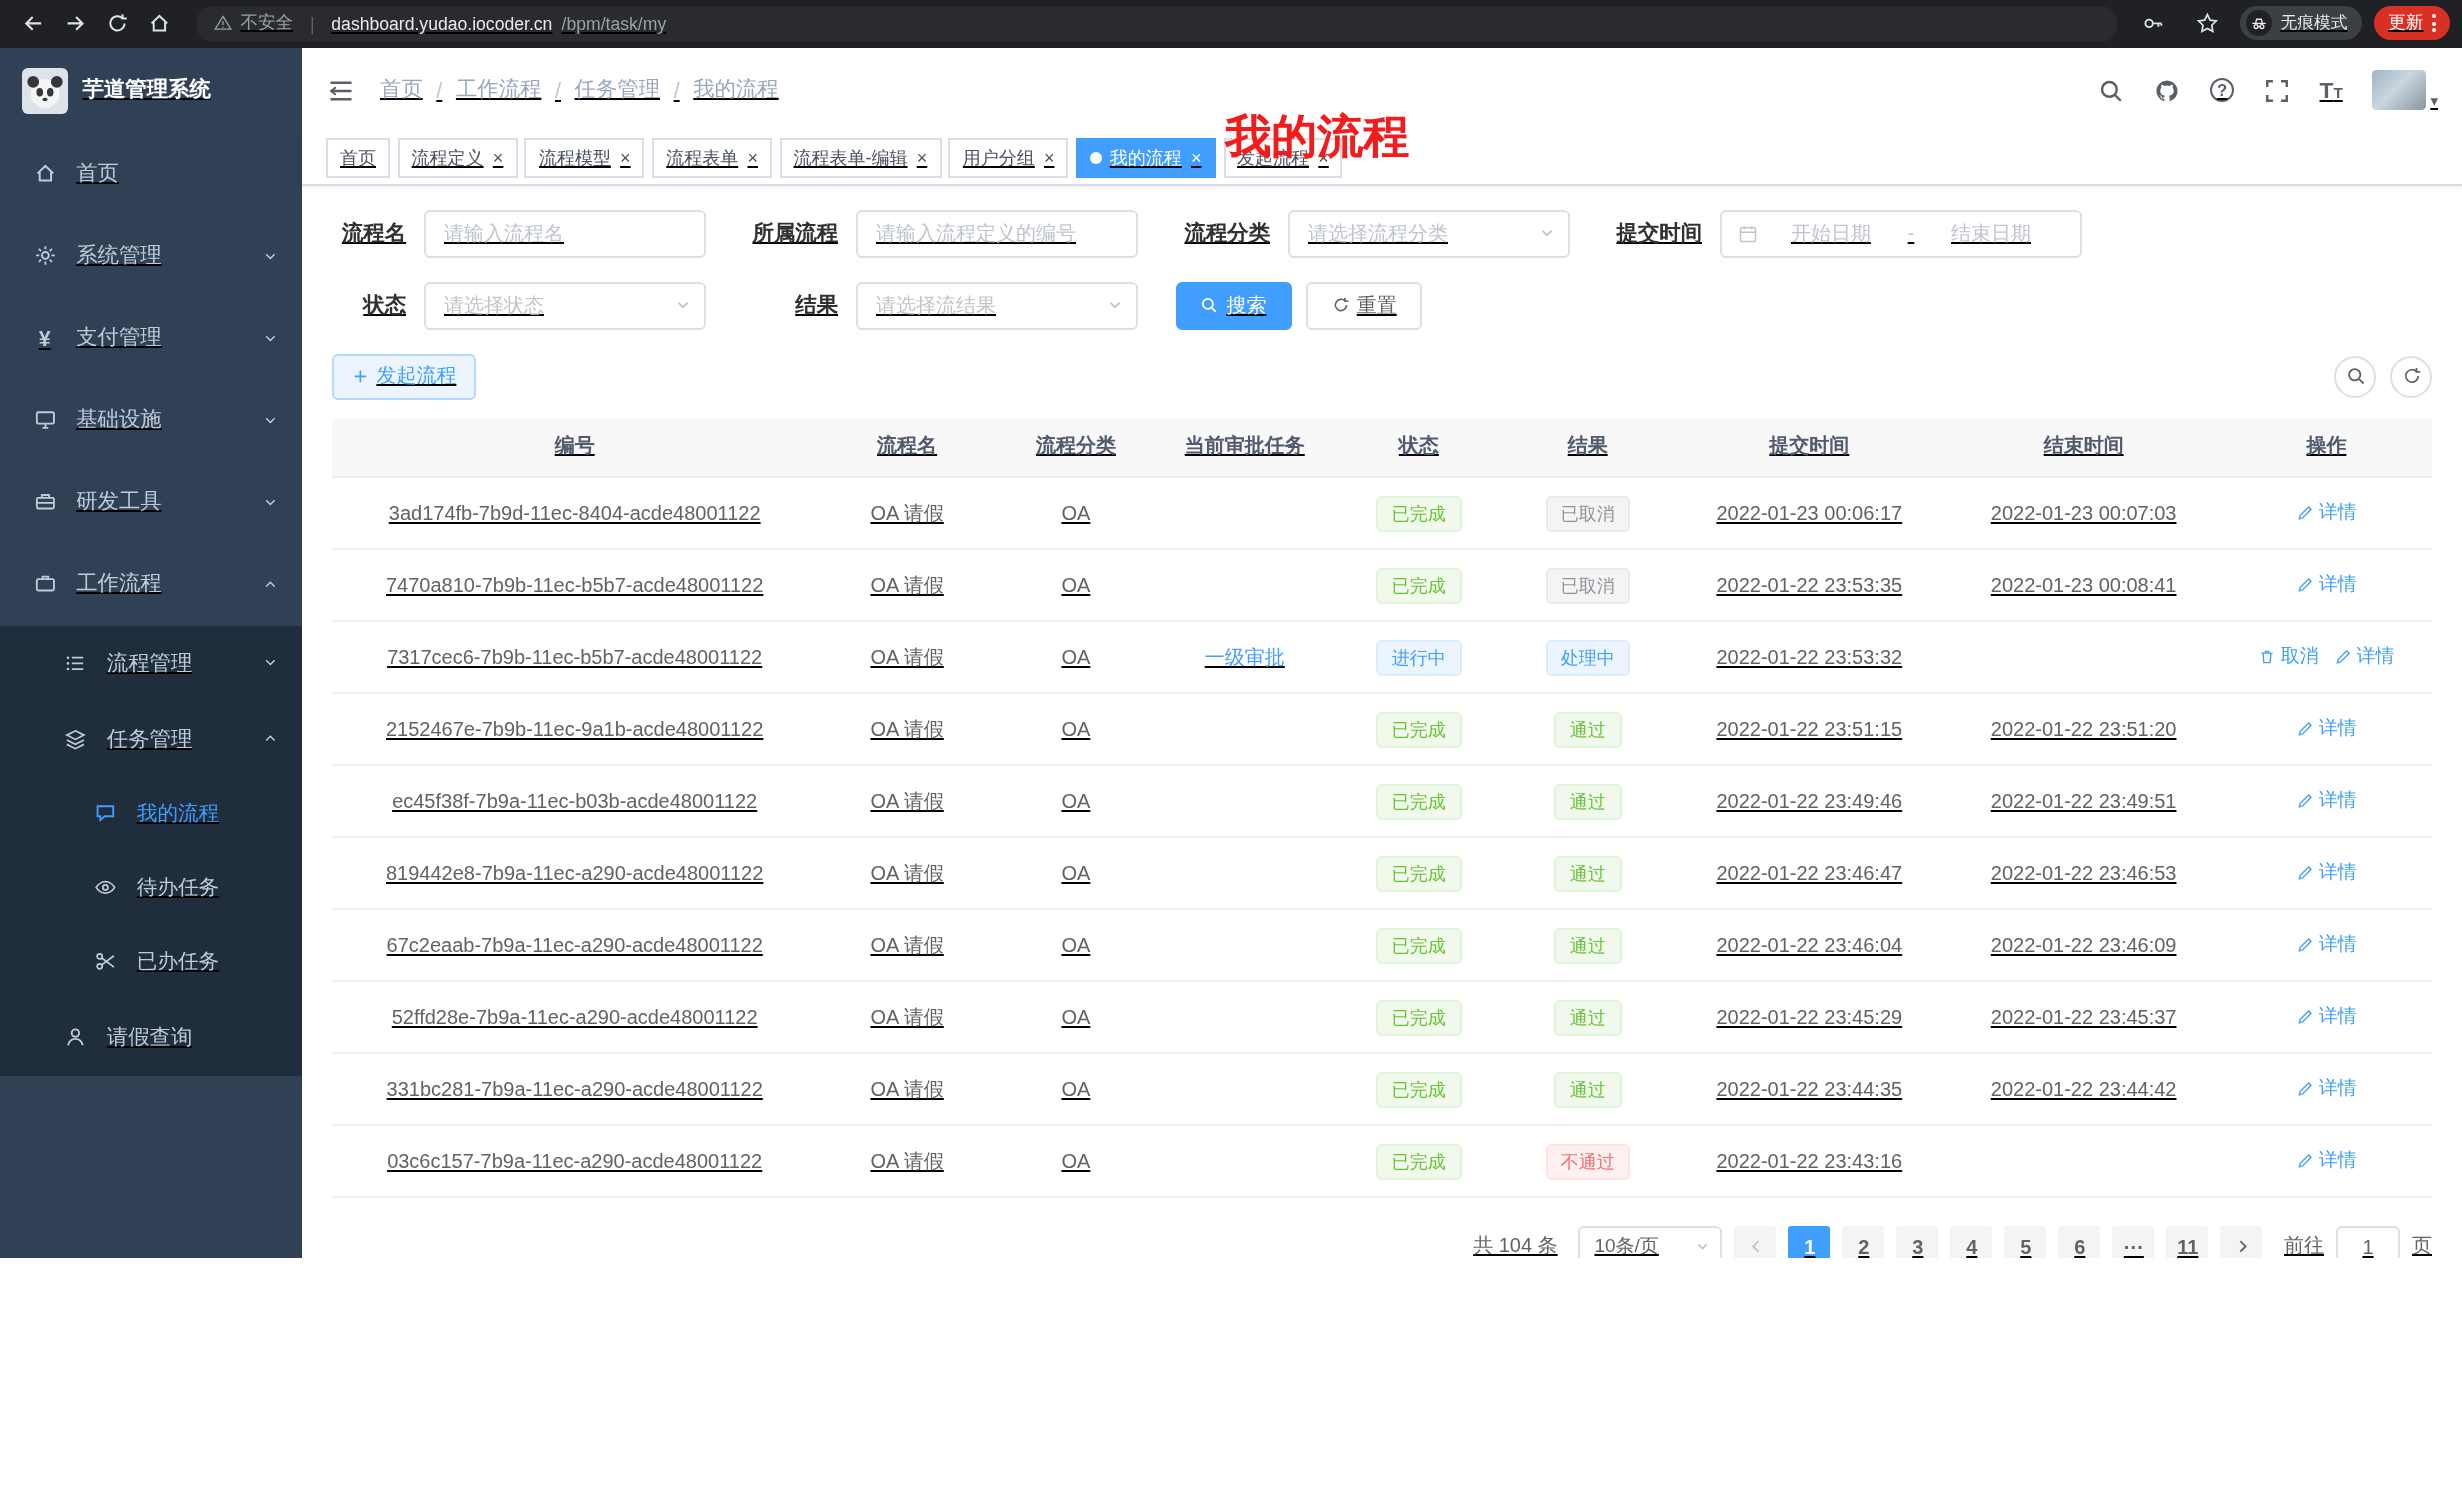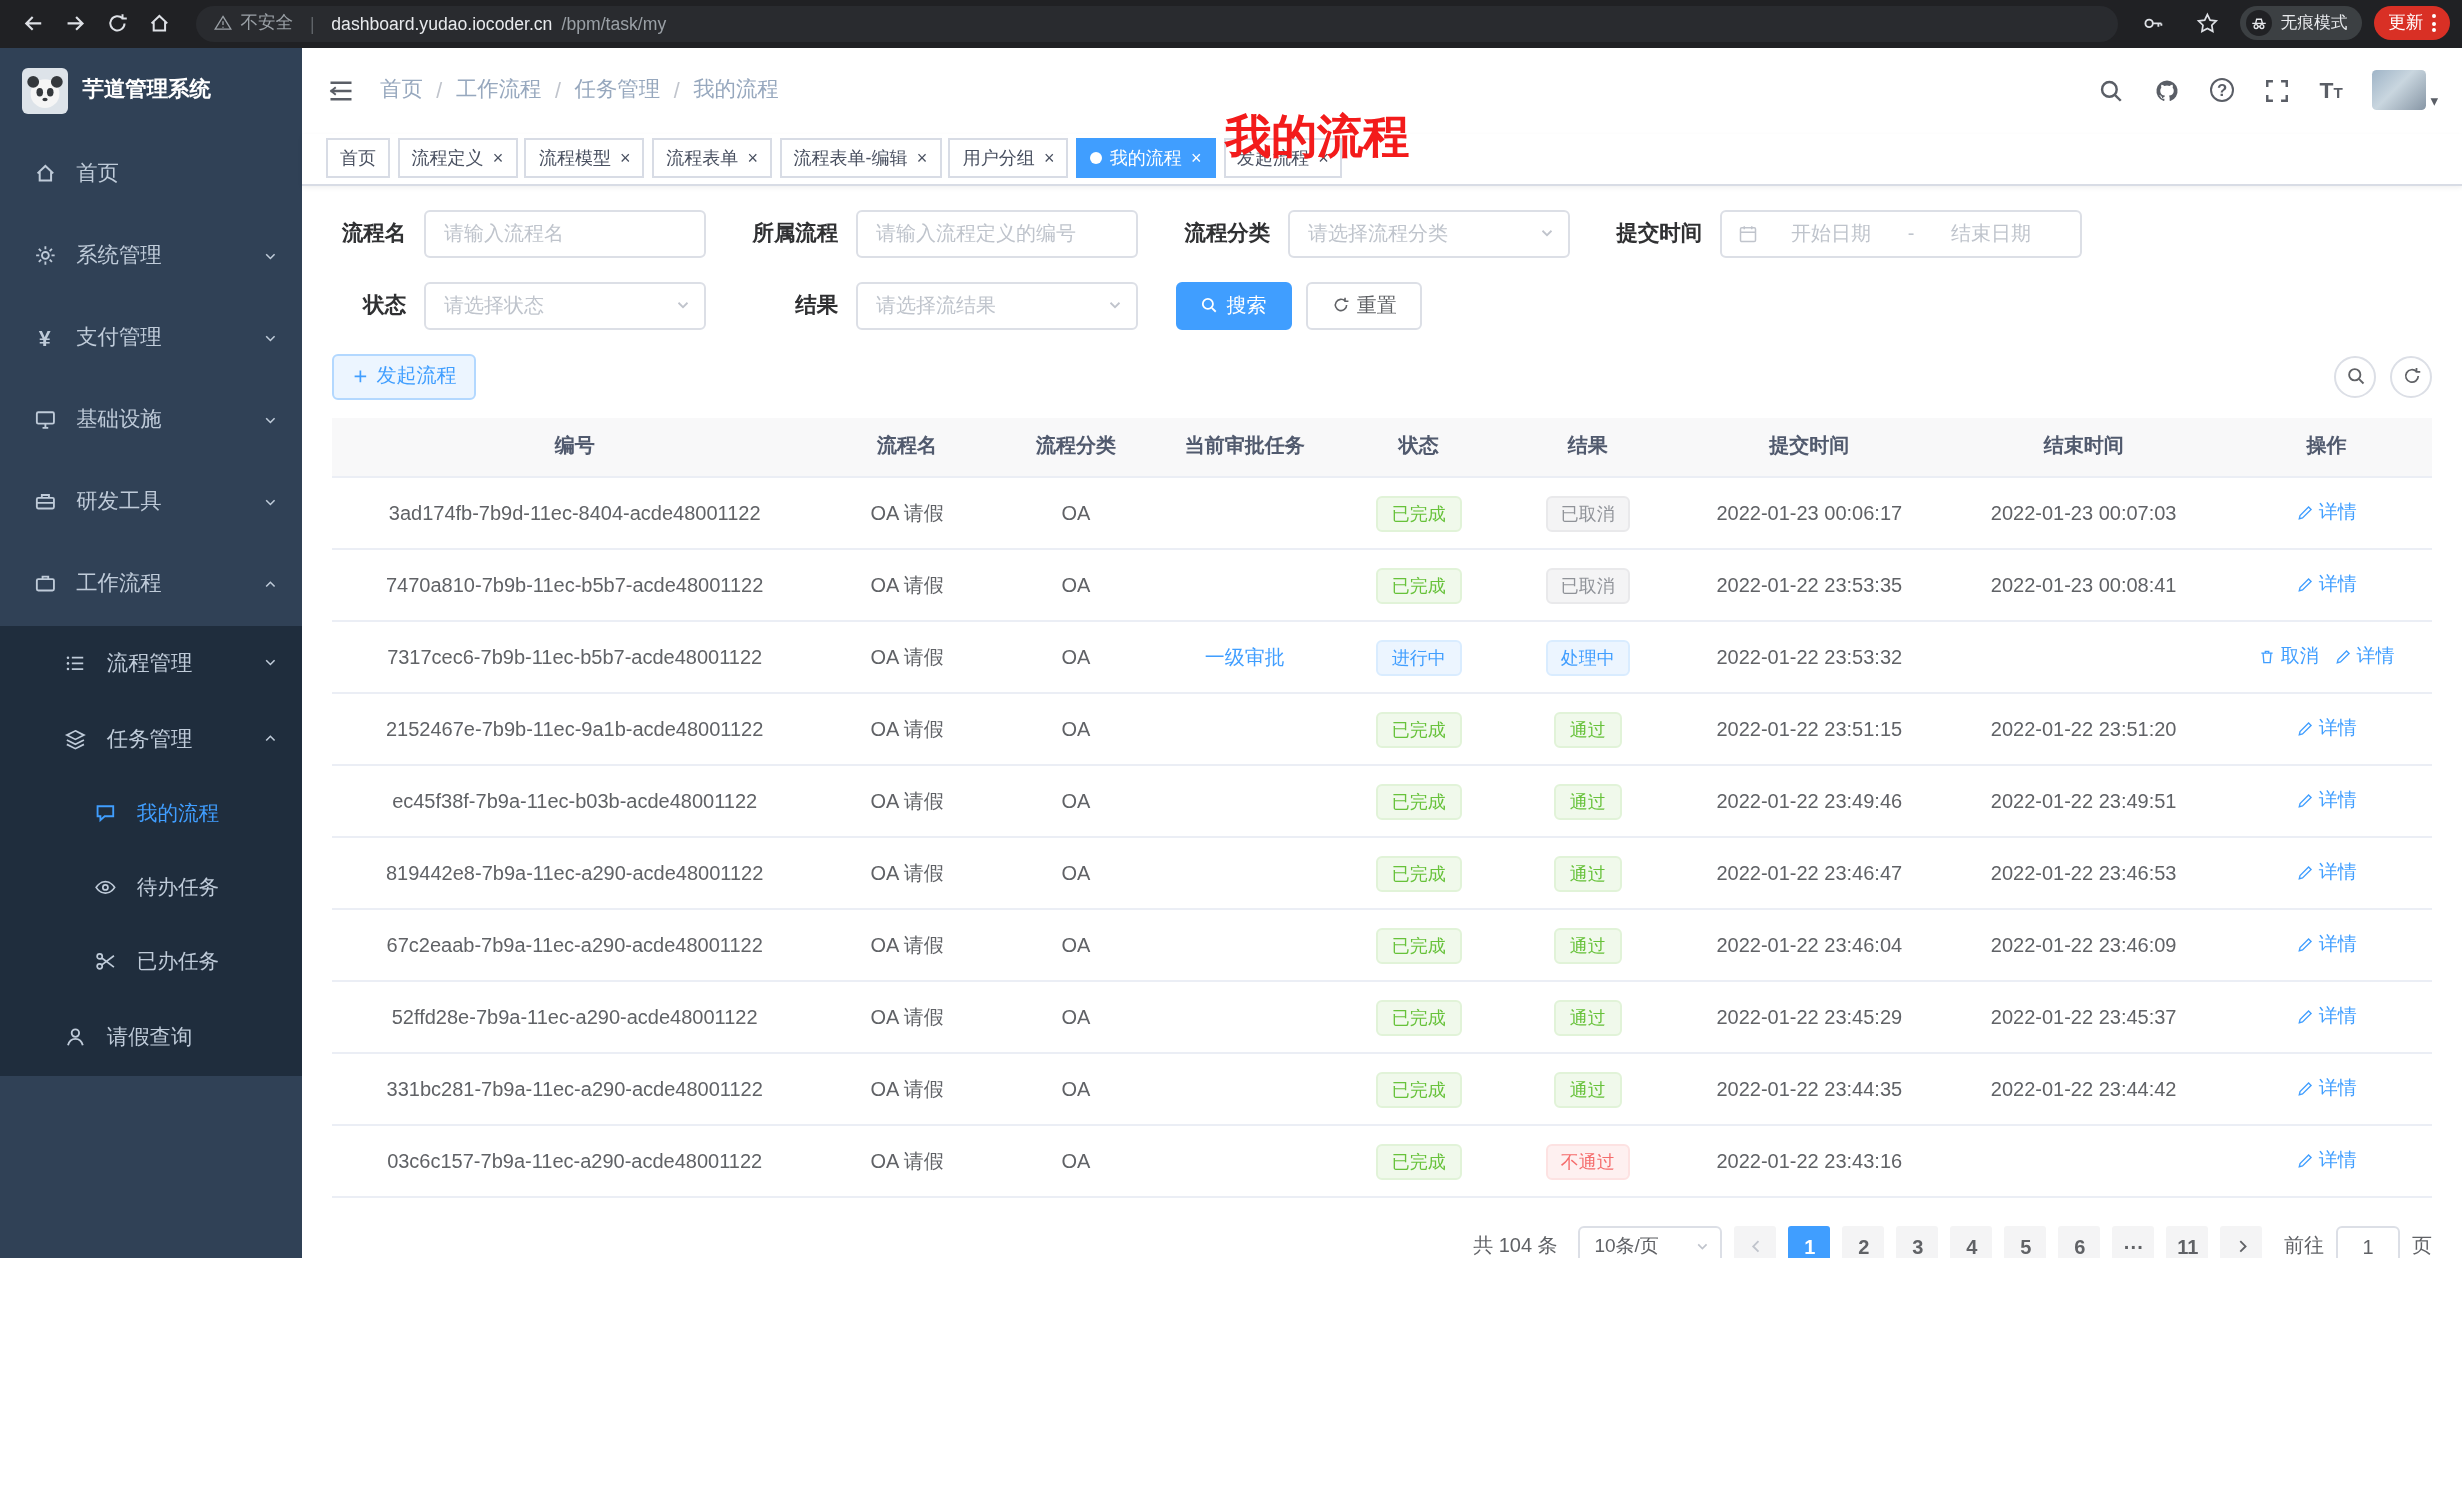--- a/index.html
+++ b/index.html
@@ -1,18 +1,18 @@
 <!DOCTYPE html>
 <html style="font-size:12px"><head>
 <meta charset="utf-8">
 <style>
   * { box-sizing: border-box; margin: 0; padding: 0; }
   html, body { margin: 0; padding: 0; background: #fff; }
   body { font-family: "Liberation Sans", "DejaVu Sans", sans-serif; }
-  .viewport { width: 2462px; height: 1258px; overflow: hidden; }
+  .viewport { width: 2462px; height: 1258px; overflow: hidden; text-decoration: underline; }
   .screen { width: 1231px; height: 746px; transform: scale(2); transform-origin: 0 0; position: relative; background: #fff; overflow: hidden; }
 
   
   .browser { height: 23.6px; background: #202124; display: flex; align-items: center; padding: 0 6px; }
   .bicon { width: 21px; height: 20px; display: flex; align-items: center; justify-content: center; color: #dee1e6; flex-shrink: 0; cursor: pointer; }
   .bicon svg { width: 11.4px; height: 11.4px; }
   .addr { flex: 1; height: 17.5px; background: #292b2f; border-radius: 9px; margin: 0 7.6px; display: flex; align-items: center; padding: 0 9px; gap: 4.6px; font-size: 8.8px; color: #9aa0a6; min-width: 0; }
   .addr svg { width: 9px; height: 9px; flex-shrink: 0; }
   .addr .divider { color: #5f6368; margin: 0 3.8px; }
   .addr .host { color: #e8eaed; }

